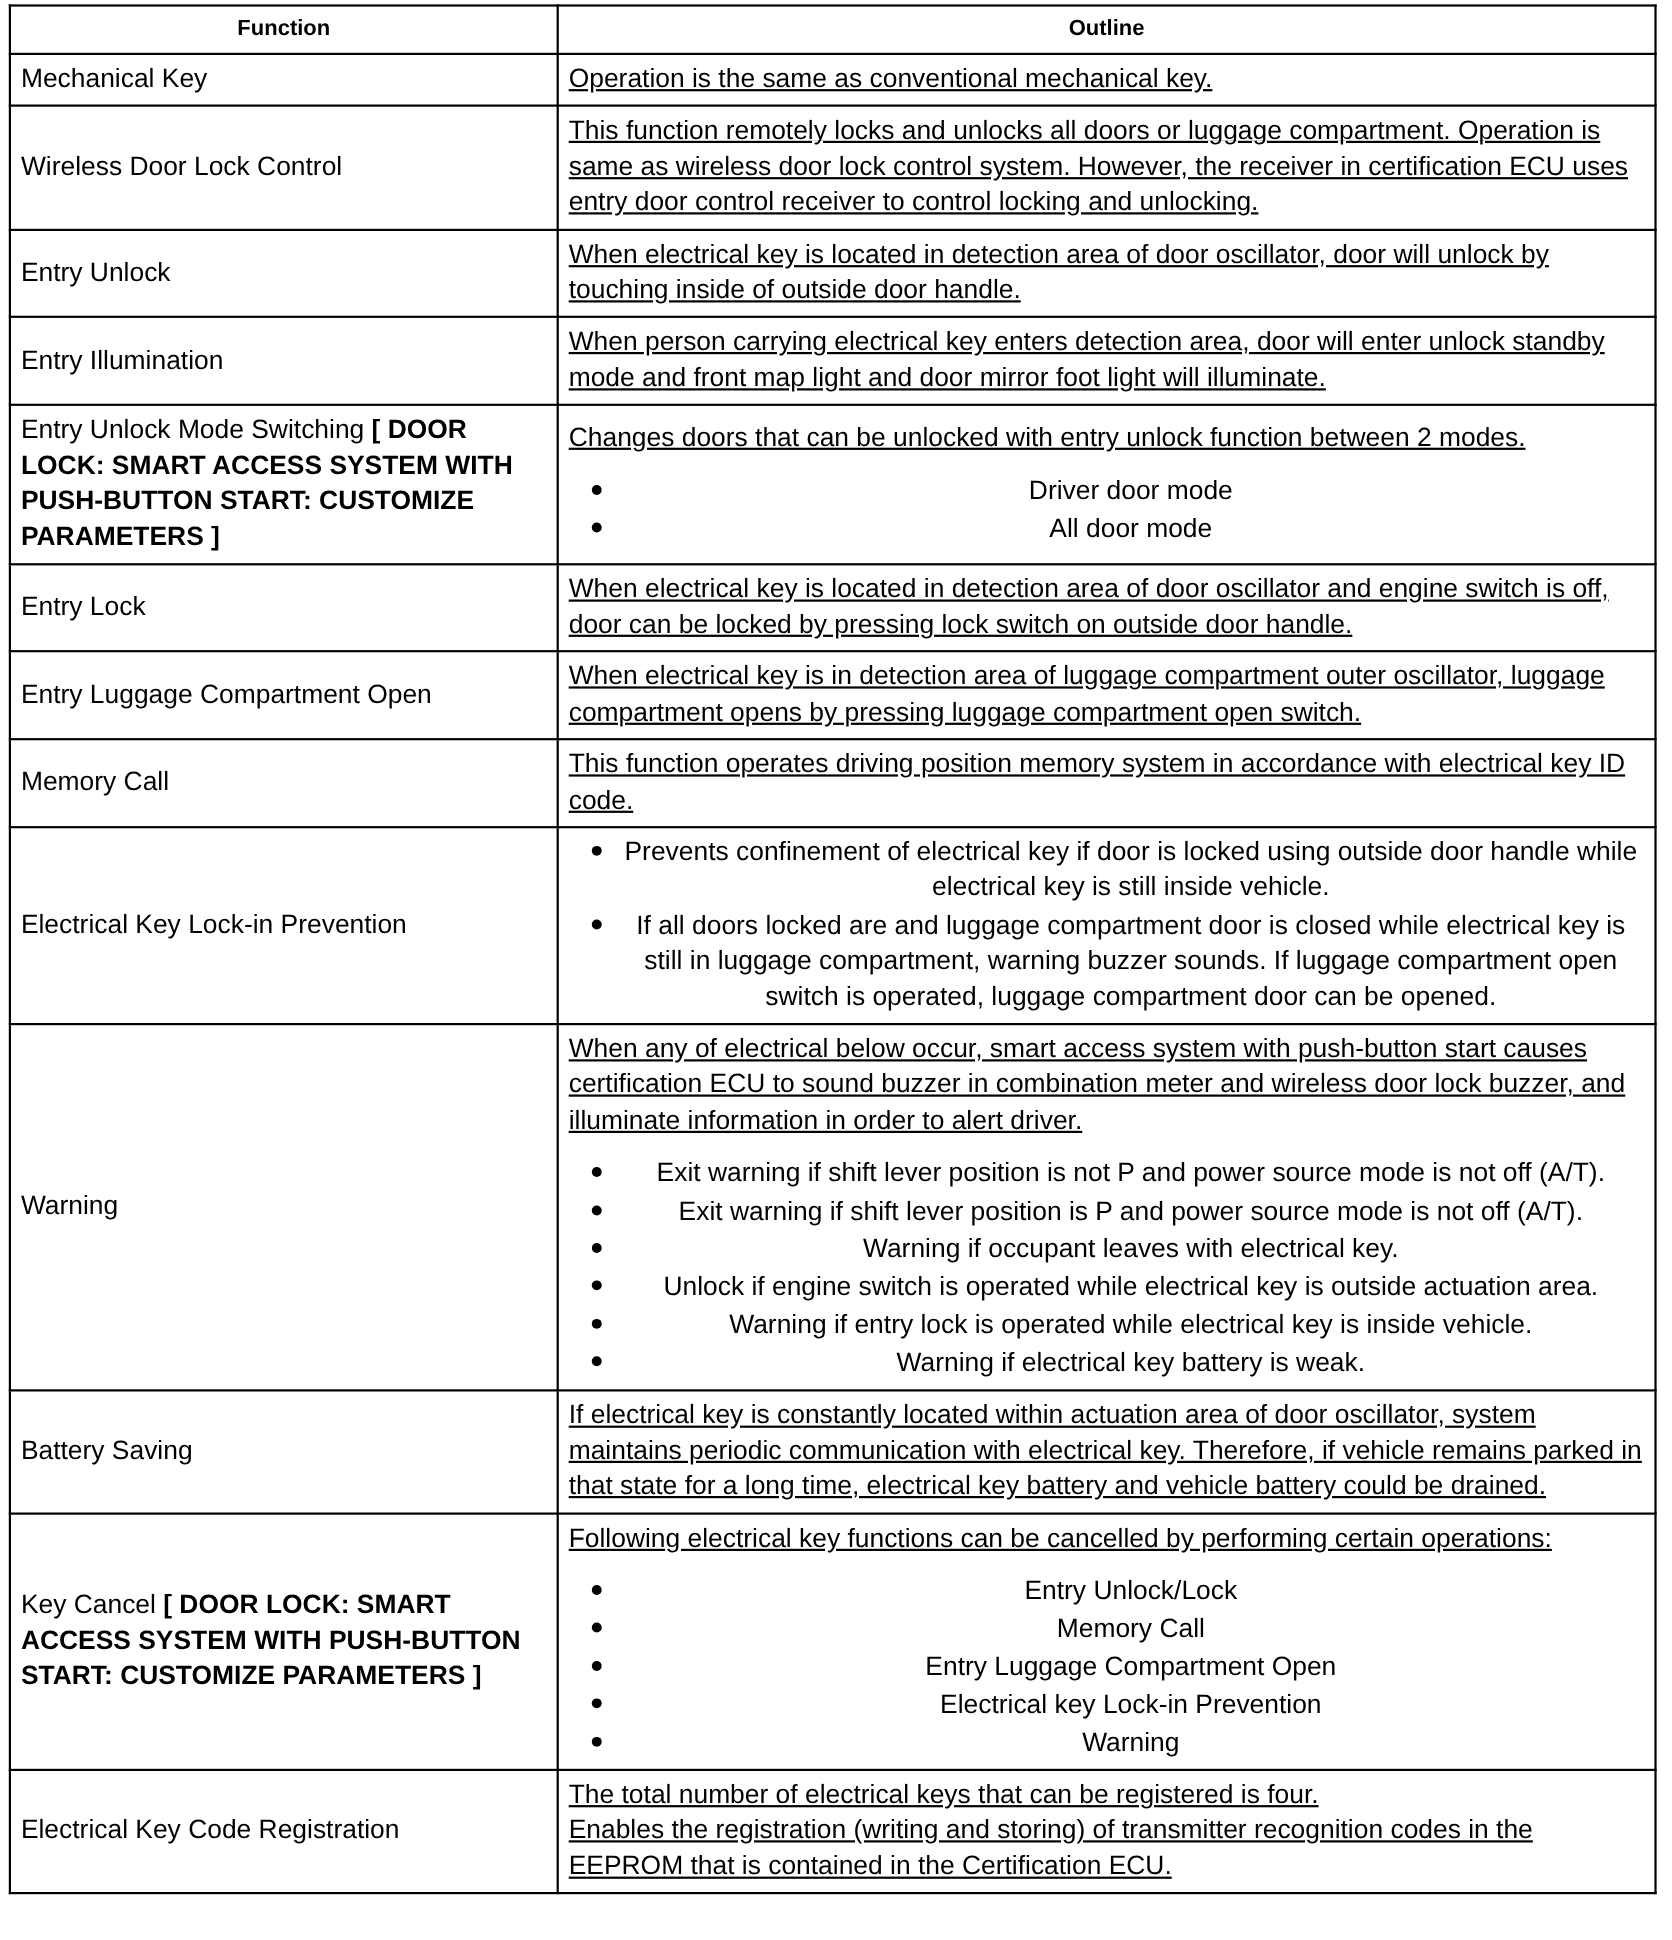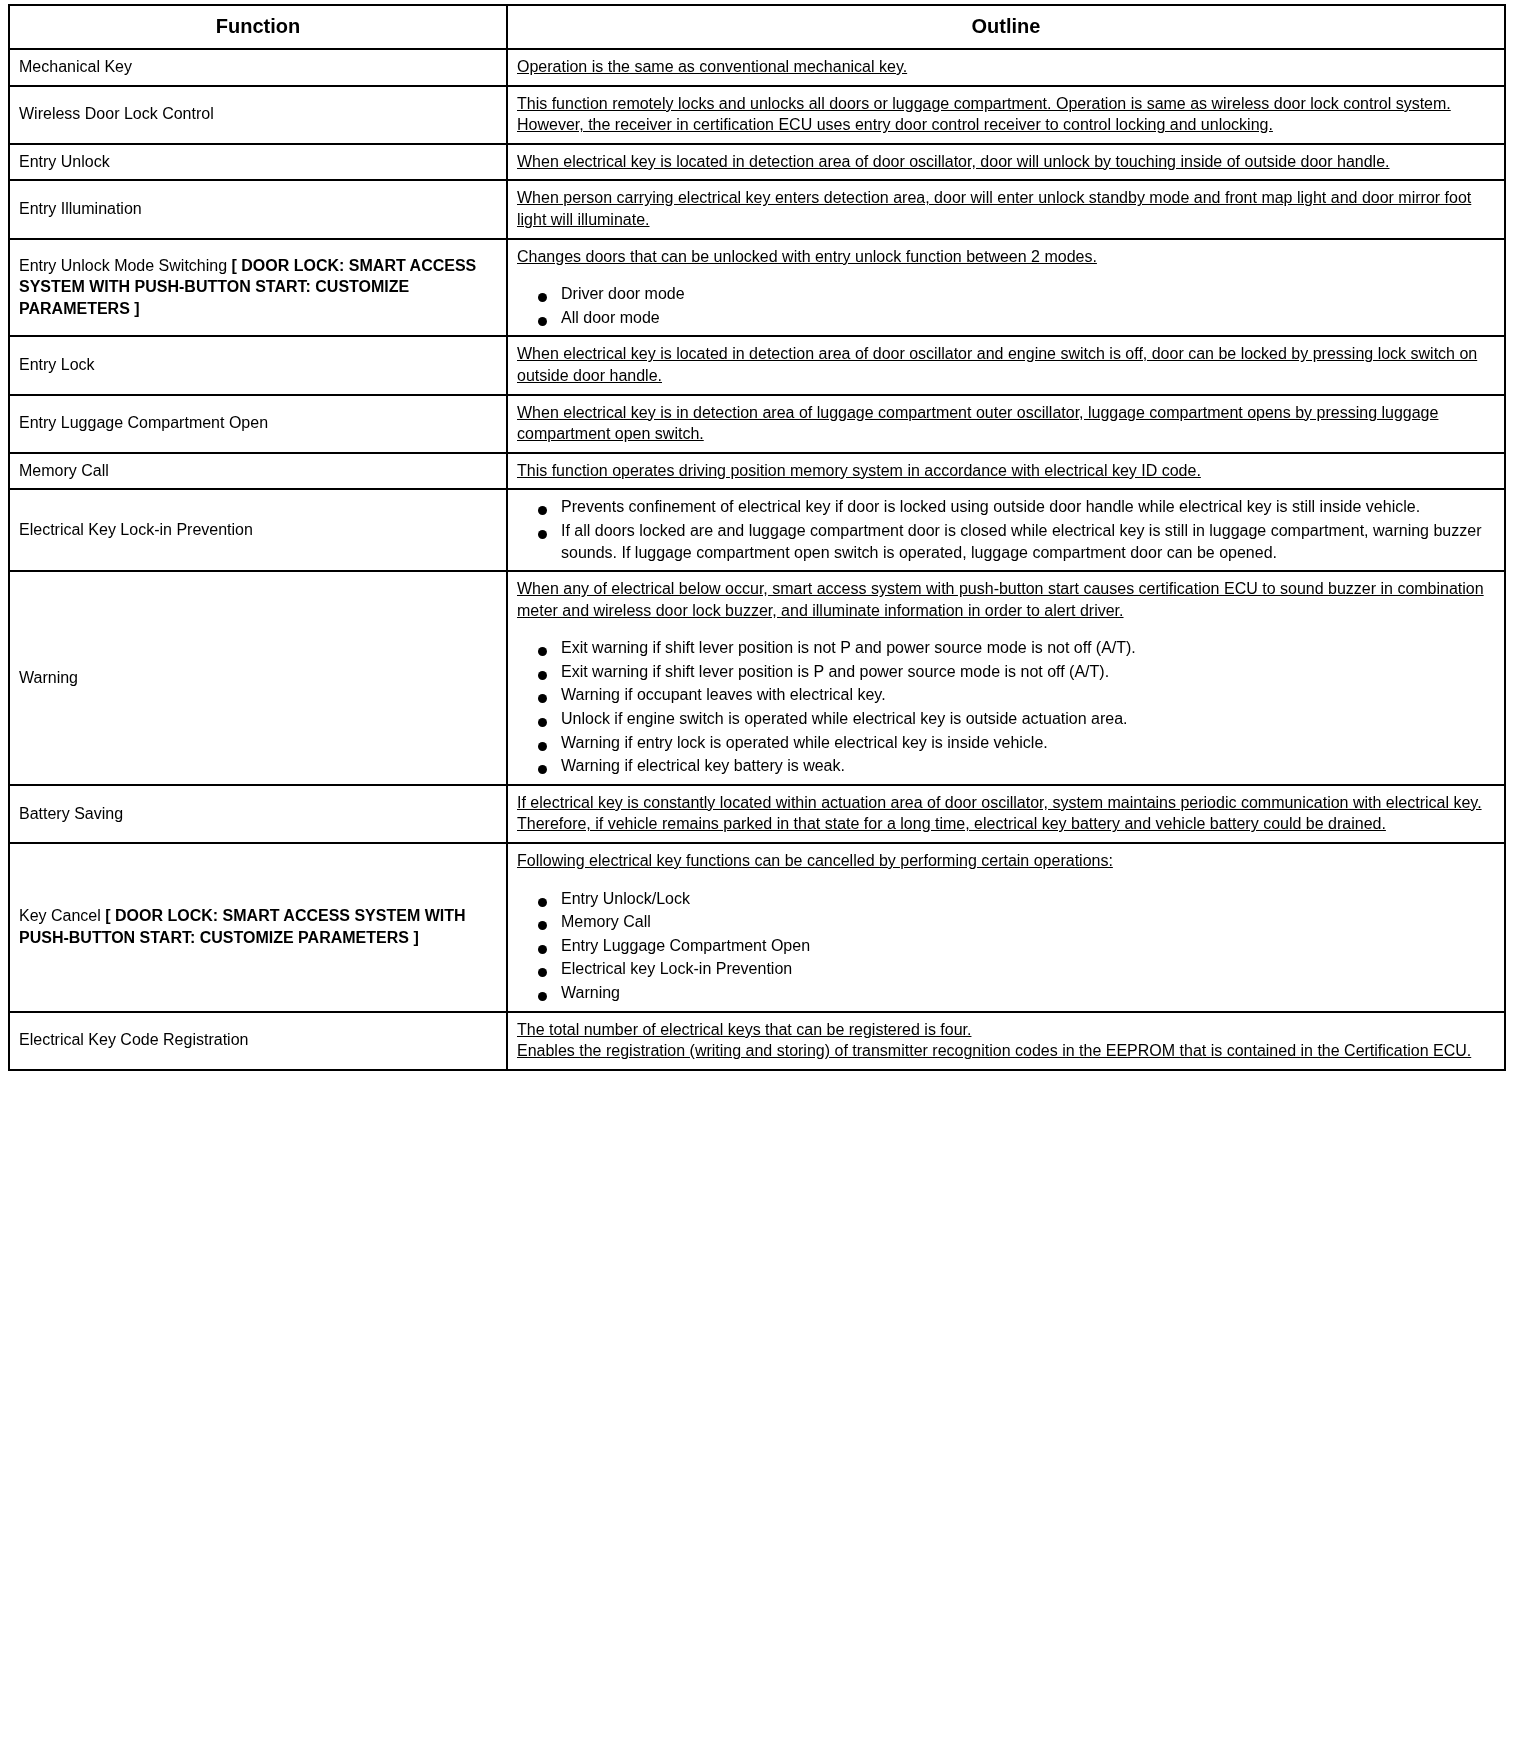--- a/index.html
+++ b/index.html
@@ -22,21 +22,21 @@
     width: 1496px;
     table-layout: fixed;
     border: 2px solid #000;
   }
   table.spec col.c-func { width: 498px; }
   table.spec col.c-out  { width: 998px; }
   table.spec th, table.spec td {
     border: 2px solid #000;
     vertical-align: middle;
     padding: 6px 9px 7px 9px;
-    font-size: 16px;
+    font-size: 24px;
     line-height: 1.35;
   }
   table.spec thead th {
     text-align: center;
     font-weight: bold;
     font-size: 20px;
     padding: 7px 9px 8px 9px;
   }
   td.func {
     text-align: left;
@@ -48,20 +48,21 @@
     margin: 0;
     text-decoration: underline;
   }
   td.outline p + p {
     margin-top: 0px;
   }
   ul.bullets {
     margin: 0;
     padding: 0;
     list-style: none;
+    text-align: center;
   }
   ul.bullets.spaced {
     margin-top: 16px;
   }
   ul.bullets li {
     position: relative;
     padding-left: 44px;
     margin-bottom: 2px;
   }
   ul.bullets li:last-child {

